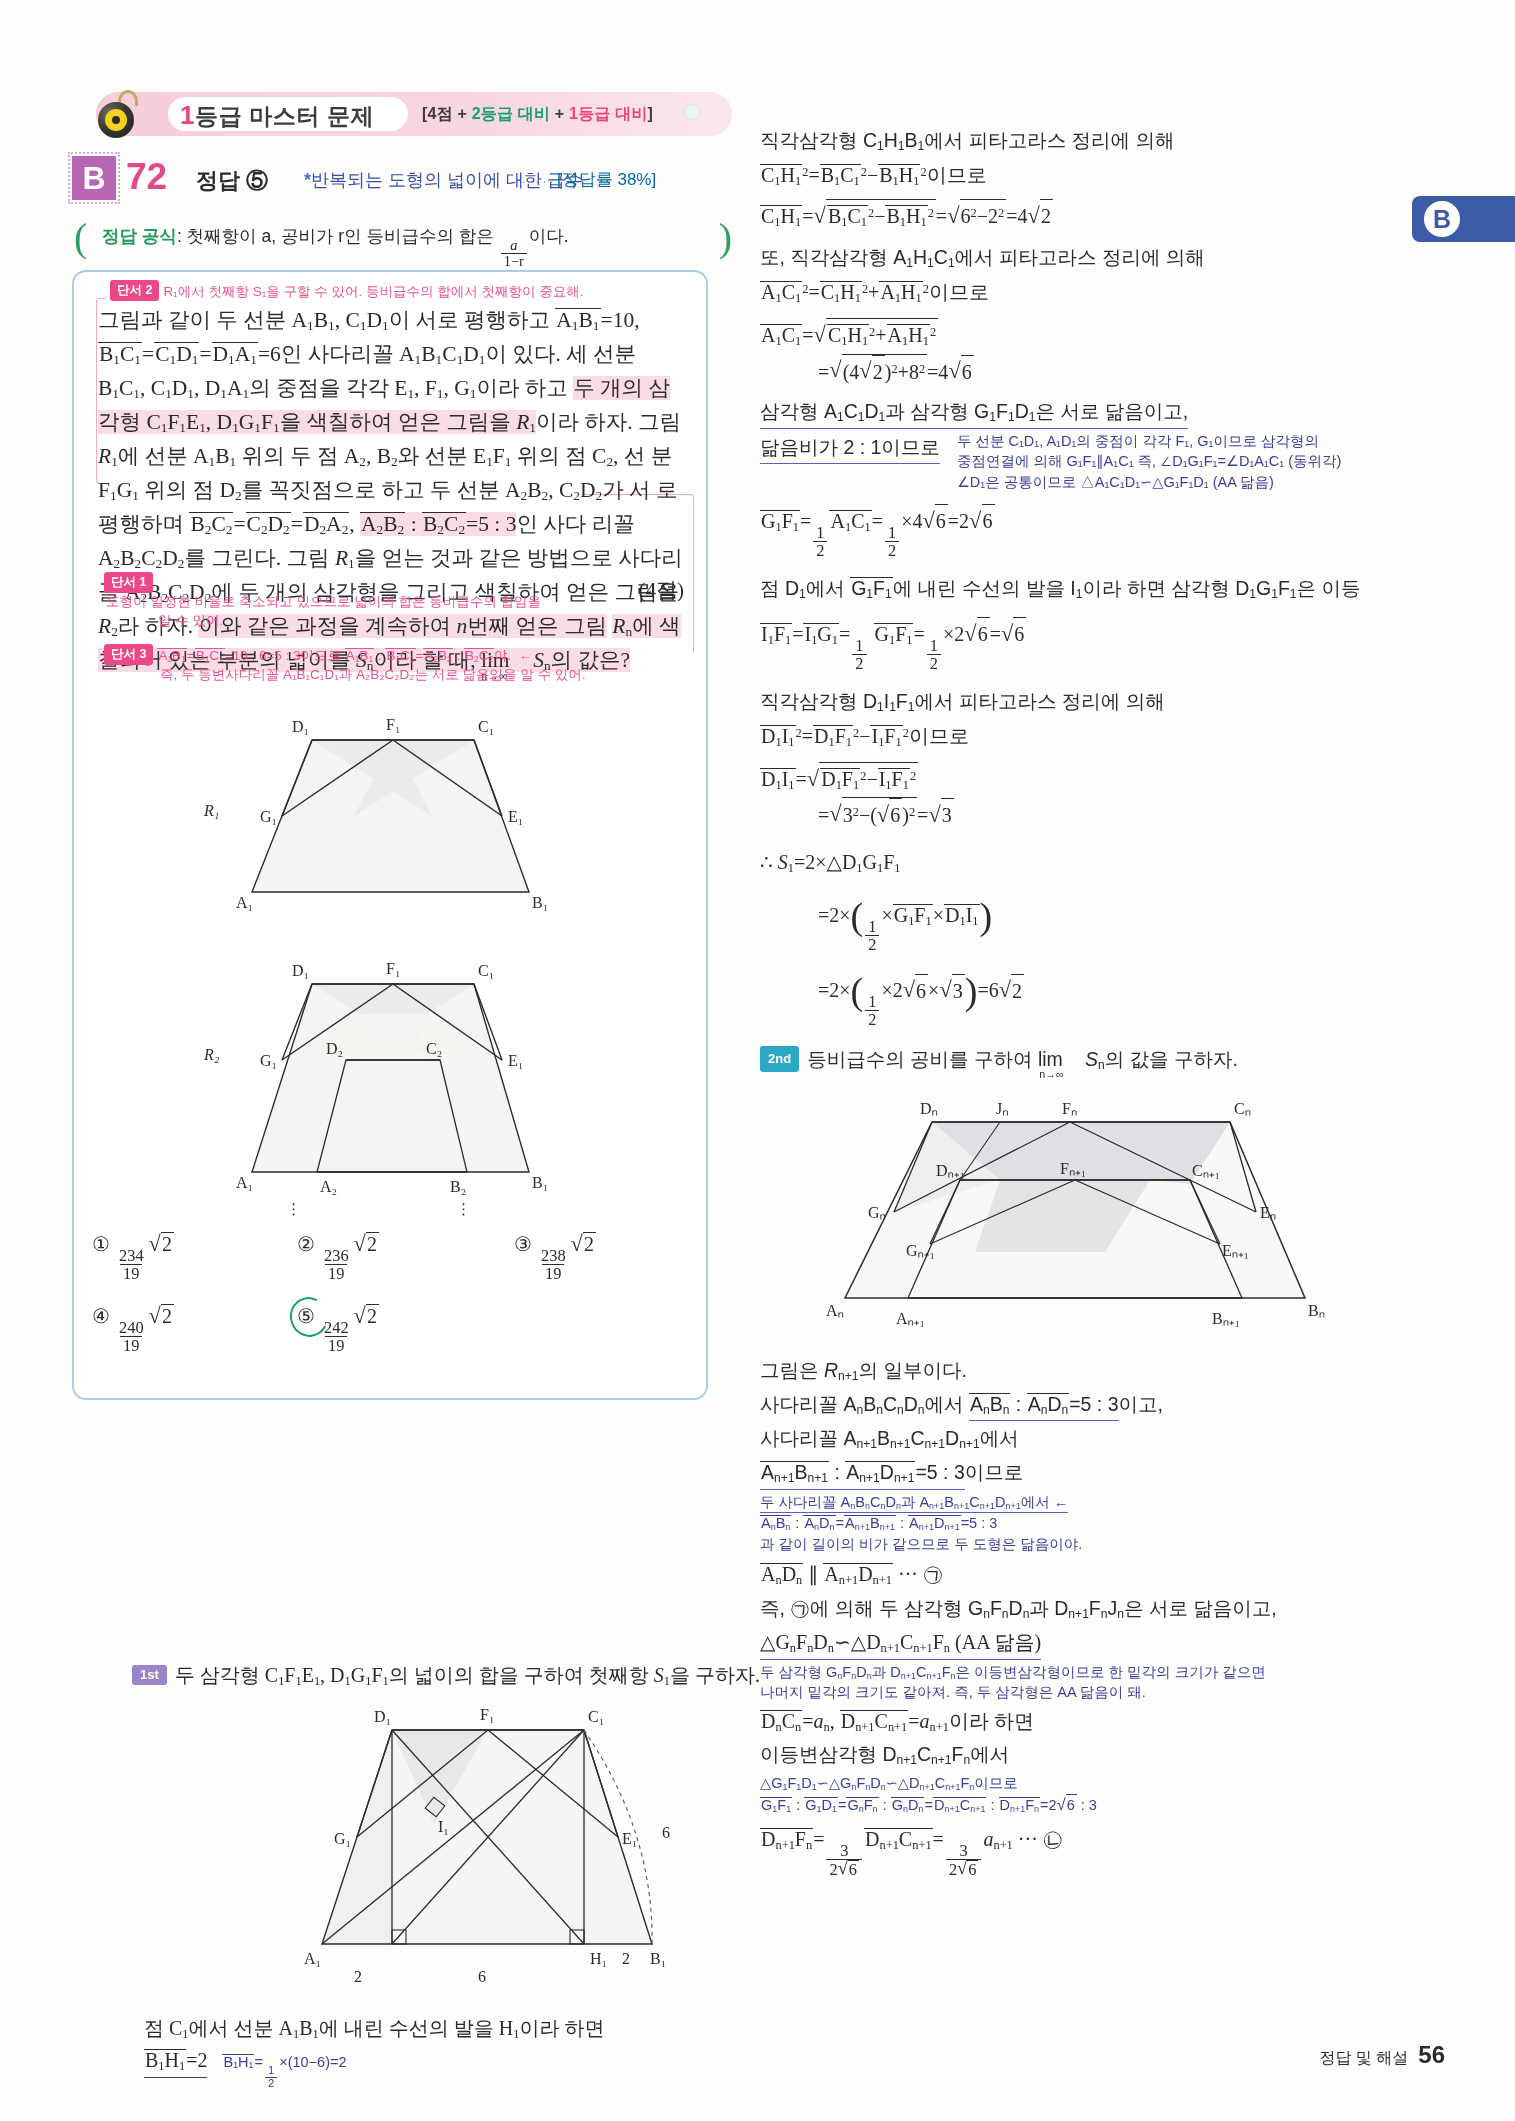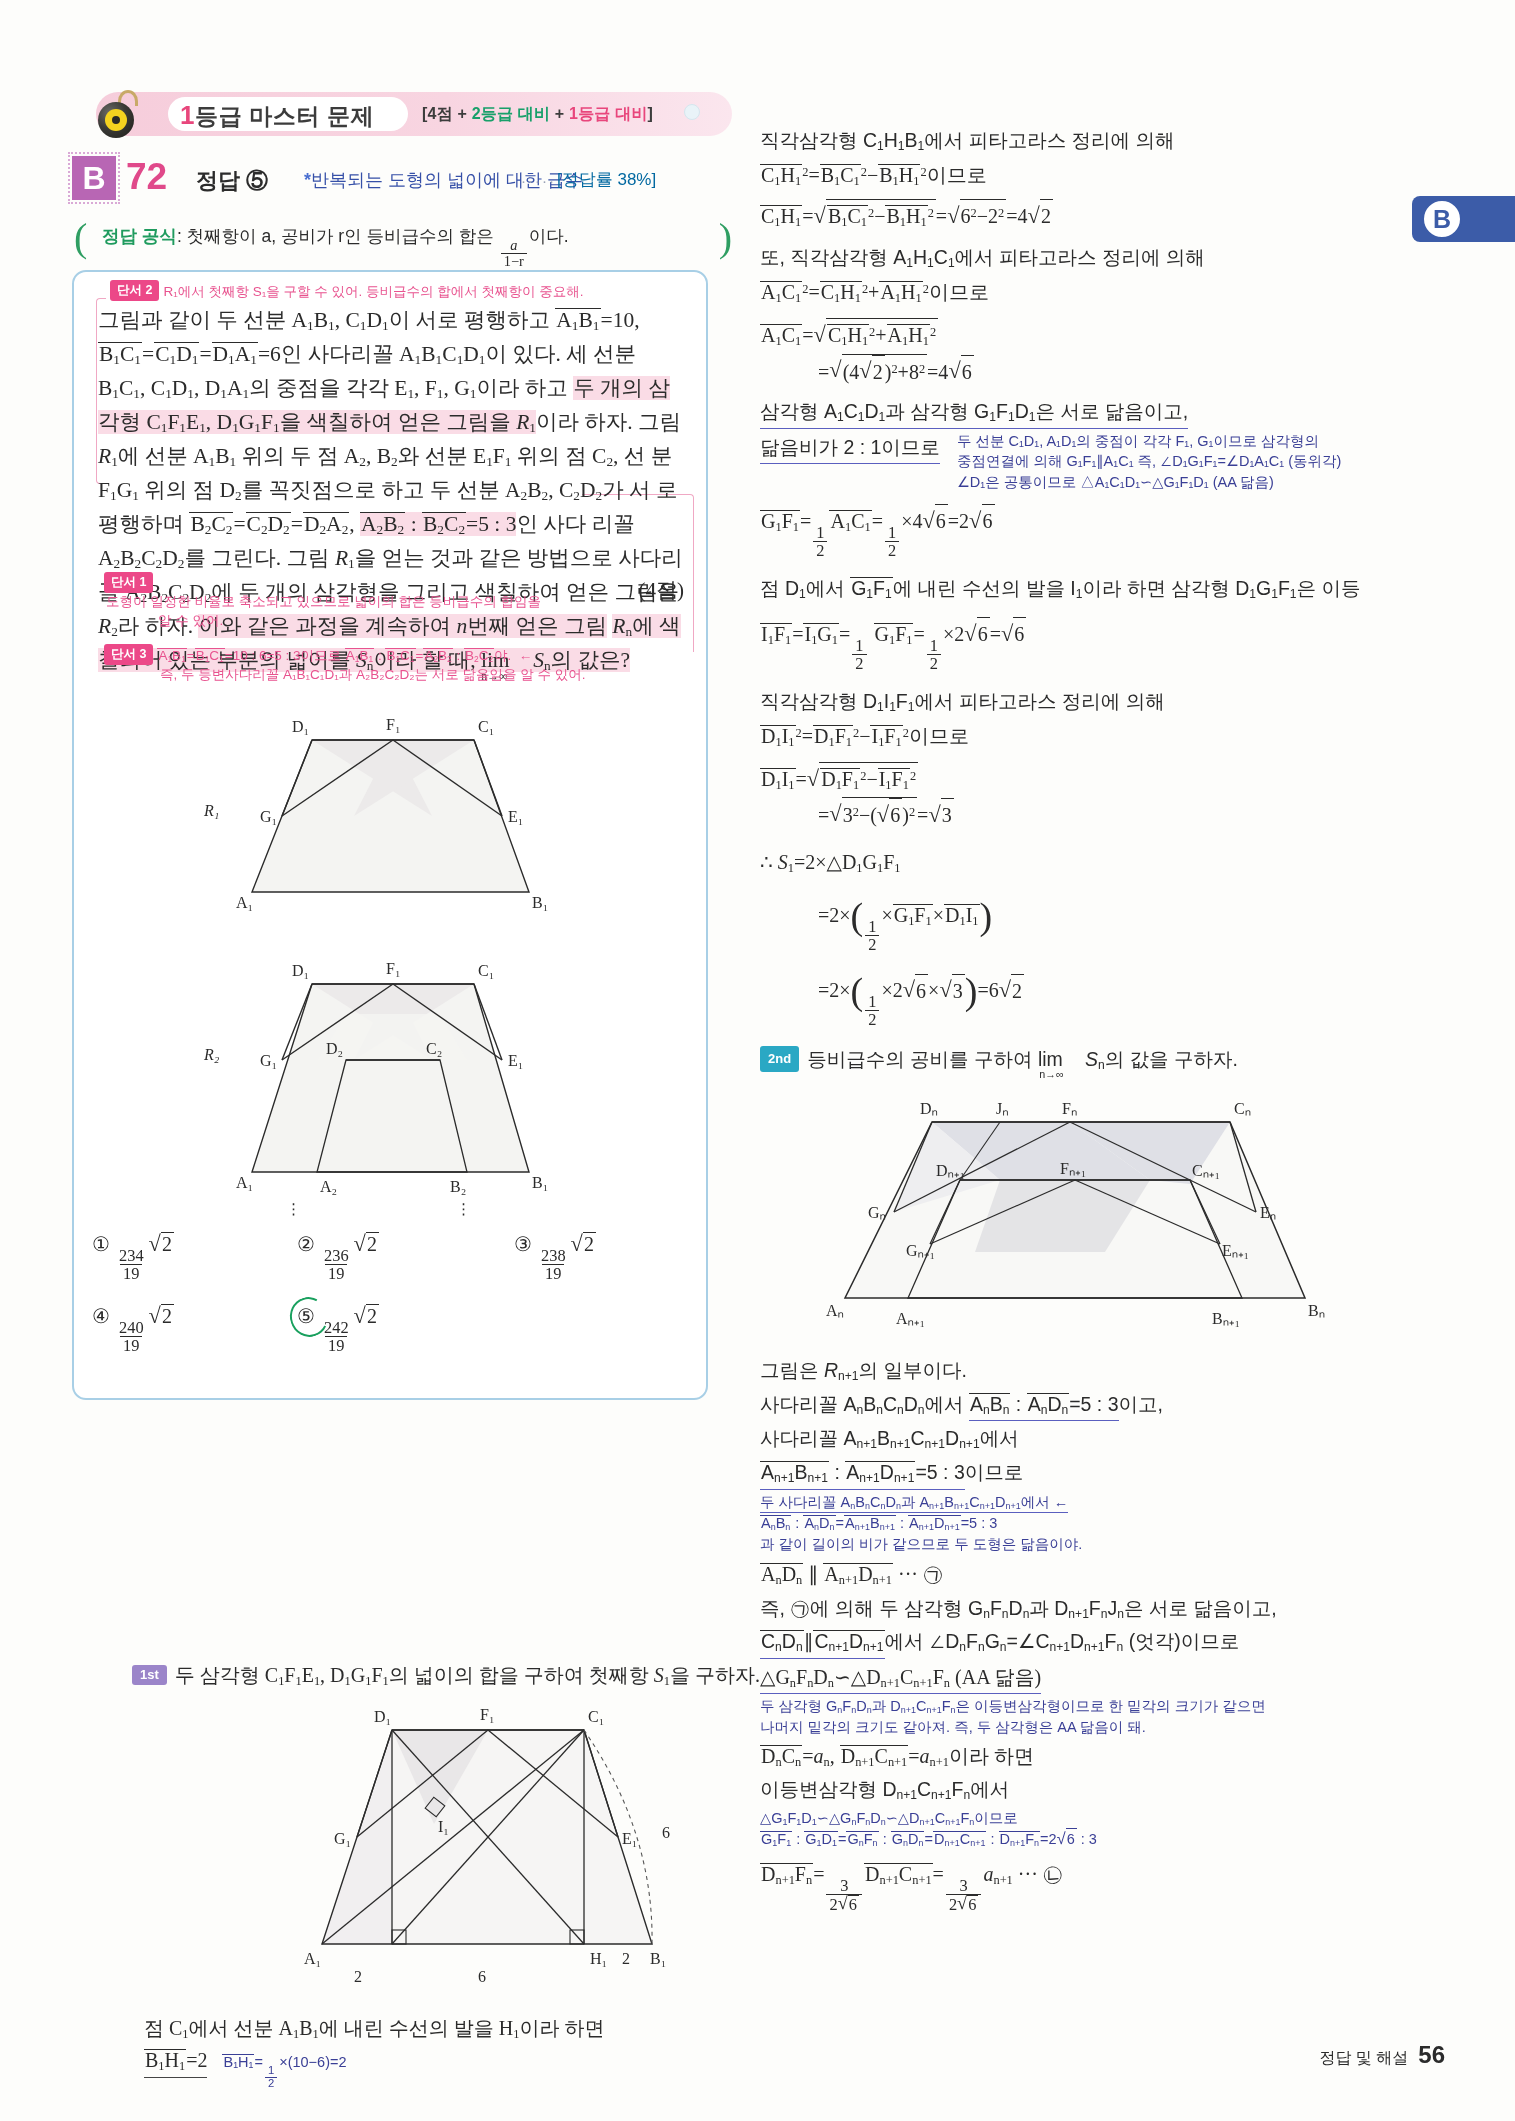--- a/index.html
+++ b/index.html
@@ -472,21 +472,20 @@
     <div class="ln kr" style="font-size:19.5px;">사다리꼴 A<sub>n</sub>B<sub>n</sub>C<sub>n</sub>D<sub>n</sub>에서 <span class="ul-b"><span class="ovl">A<sub>n</sub>B<sub>n</sub></span> : <span class="ovl">A<sub>n</sub>D<sub>n</sub></span>=5 : 3</span>이고,</div>
     <div class="ln kr" style="font-size:19.5px;">사다리꼴 A<sub>n+1</sub>B<sub>n+1</sub>C<sub>n+1</sub>D<sub>n+1</sub>에서</div>
     <div class="ln kr" style="font-size:19.5px;"><span class="ul-b"><span class="ovl">A<sub>n+1</sub>B<sub>n+1</sub></span> : <span class="ovl">A<sub>n+1</sub>D<sub>n+1</sub></span>=5 : 3</span>이므로</div>
     <div class="blue-note">
       <div><span class="ul-b">두 사다리꼴 A<sub>n</sub>B<sub>n</sub>C<sub>n</sub>D<sub>n</sub>과 A<sub>n+1</sub>B<sub>n+1</sub>C<sub>n+1</sub>D<sub>n+1</sub>에서 ←</span></div>
       <div><span class="ovl">A<sub>n</sub>B<sub>n</sub></span> : <span class="ovl">A<sub>n</sub>D<sub>n</sub></span>=<span class="ovl">A<sub>n+1</sub>B<sub>n+1</sub></span> : <span class="ovl">A<sub>n+1</sub>D<sub>n+1</sub></span>=5 : 3</div>
       <div>과 같이 길이의 비가 같으므로 두 도형은 닮음이야.</div>
     </div>
     <div class="ln" style="margin-top:4px;"><span class="ovl">A<sub>n</sub>D<sub>n</sub></span> ∥ <span class="ovl">A<sub>n+1</sub>D<sub>n+1</sub></span> ··· ㉠</div>
     <div class="ln kr" style="font-size:19.5px;">즉, ㉠에 의해 두 삼각형 G<sub>n</sub>F<sub>n</sub>D<sub>n</sub>과 D<sub>n+1</sub>F<sub>n</sub>J<sub>n</sub>은 서로 닮음이고,</div>
-    <div class="ln kr" style="font-size:19.5px;"><span class="ul-b"><span class="ovl">C<sub>n</sub>D<sub>n</sub></span>∥<span class="ovl">C<sub>n+1</sub>D<sub>n+1</sub></span></span>에서 ∠D<sub>n</sub>F<sub>n</sub>G<sub>n</sub>=∠C<sub>n+1</sub>D<sub>n+1</sub>F<sub>n</sub> (엇각)이므로</div>
     <div class="ln"><span class="ul-b">△G<sub>n</sub>F<sub>n</sub>D<sub>n</sub>∽△D<sub>n+1</sub>C<sub>n+1</sub>F<sub>n</sub> (AA 닮음)</span></div>
     <div class="blue-note">
       <div>두 삼각형 G<sub>n</sub>F<sub>n</sub>D<sub>n</sub>과 D<sub>n+1</sub>C<sub>n+1</sub>F<sub>n</sub>은 이등변삼각형이므로 한 밑각의 크기가 같으면</div>
       <div>나머지 밑각의 크기도 같아져. 즉, 두 삼각형은 AA 닮음이 돼.</div>
     </div>
     <div class="ln" style="margin-top:2px;"><span class="ovl">D<sub>n</sub>C<sub>n</sub></span>=<span class="it">a</span><sub>n</sub>, <span class="ovl">D<sub>n+1</sub>C<sub>n+1</sub></span>=<span class="it">a</span><sub>n+1</sub>이라 하면</div>
     <div class="ln kr" style="font-size:19.5px;">이등변삼각형 D<sub>n+1</sub>C<sub>n+1</sub>F<sub>n</sub>에서</div>
     <div class="blue-note">
       <div>△G<sub>1</sub>F<sub>1</sub>D<sub>1</sub>∽△G<sub>n</sub>F<sub>n</sub>D<sub>n</sub>∽△D<sub>n+1</sub>C<sub>n+1</sub>F<sub>n</sub>이므로</div>
       <div><span class="ovl">G<sub>1</sub>F<sub>1</sub></span> : <span class="ovl">G<sub>1</sub>D<sub>1</sub></span>=<span class="ovl">G<sub>n</sub>F<sub>n</sub></span> : <span class="ovl">G<sub>n</sub>D<sub>n</sub></span>=<span class="ovl">D<sub>n+1</sub>C<sub>n+1</sub></span> : <span class="ovl">D<sub>n+1</sub>F<sub>n</sub></span>=2<span class="sq"><span class="rad">6</span></span> : 3</div>

